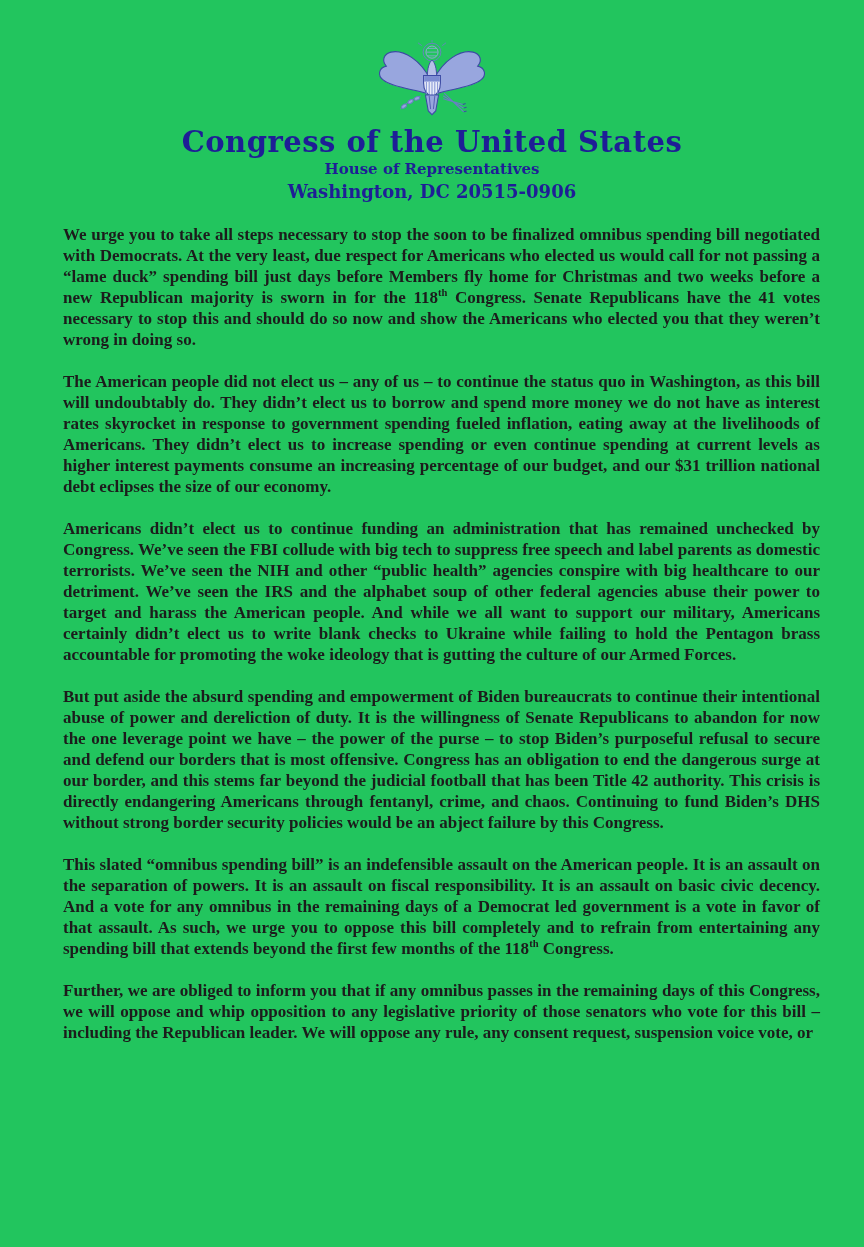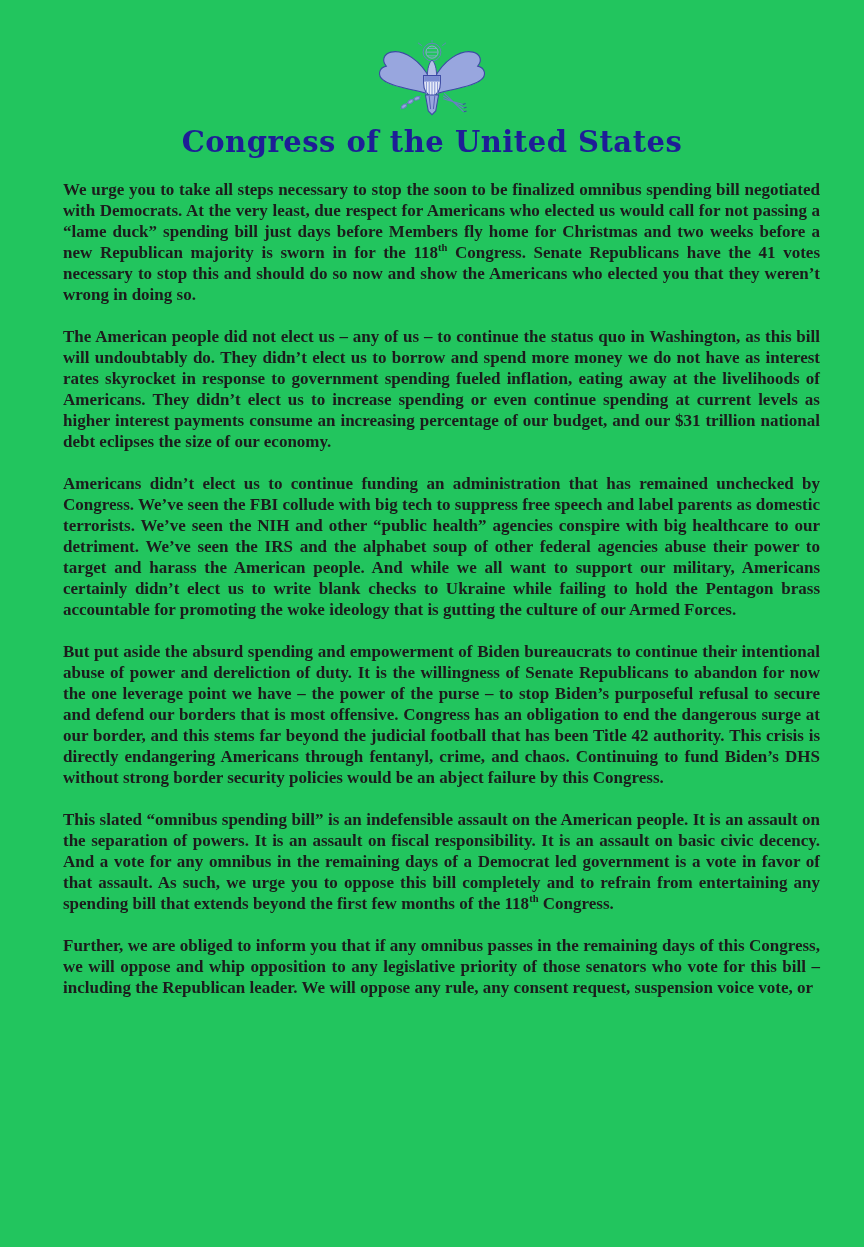--- a/index.html
+++ b/index.html
@@ -116,20 +116,22 @@
         <ellipse cx="37" cy="66" rx="3" ry="1.7" transform="rotate(-30 37 66)"></ellipse>
         <ellipse cx="44" cy="62.5" rx="3" ry="1.7" transform="rotate(-20 44 62.5)"></ellipse>
       </g>
 
       <g stroke="#6d7cc8" stroke-width="1.1" fill="none">
         <path d="M72,60 L94,73 M72,63 L93,69 M73,57 L94,77"></path>
         <path d="M94,73 l3,-1 M93,69 l3,-1 M94,77 l3,-1" stroke="#3c4aa4"></path>
       </g>
     </svg>
     <h1 class="org-name">Congress of the United States</h1>
+    <h2 class="chamber">House of Representatives</h2>
+    <h3 class="address">Washington, DC 20515-0906</h3>
   </div>
 
 
   <div class="letter-body">
 
     <p class="para"><span>We urge you to take all steps necessary to stop the soon to be finalized omnibus spending bill negotiated with Democrats. At the very least, due respect for Americans who elected us would call for not passing a “lame duck” spending bill just days before Members fly home for Christmas and two weeks before a new Republican majority is sworn in for the 118</span><sup>th</sup><span> Congress.  Senate Republicans have the 41 votes necessary to stop this and should do so now and show the Americans who elected you that they weren’t wrong in doing so.</span></p>
 
     <p class="para"><span>The American people did not elect us – any of us – to continue the status quo in Washington, as this bill will undoubtably do.  They didn’t elect us to borrow and spend more money we do not have as interest rates skyrocket in response to government spending fueled inflation, eating away at the livelihoods of Americans. They didn’t elect us to increase spending or even continue spending at current levels as higher interest payments consume an increasing percentage of our budget, and our $31 trillion national debt eclipses the size of our economy.</span></p>
 
     <p class="para"><span>Americans didn’t elect us to continue funding an administration that has remained unchecked by Congress. We’ve seen the FBI collude with big tech to suppress free speech and label parents as domestic terrorists. We’ve seen the NIH and other “public health” agencies conspire with big healthcare to our detriment. We’ve seen the IRS and the alphabet soup of other federal agencies abuse their power to target and harass the American people.  And while we all want to support our military, Americans certainly didn’t elect us to write blank checks to Ukraine while failing to hold the Pentagon brass accountable for promoting the woke ideology that is gutting the culture of our Armed Forces.</span></p>

